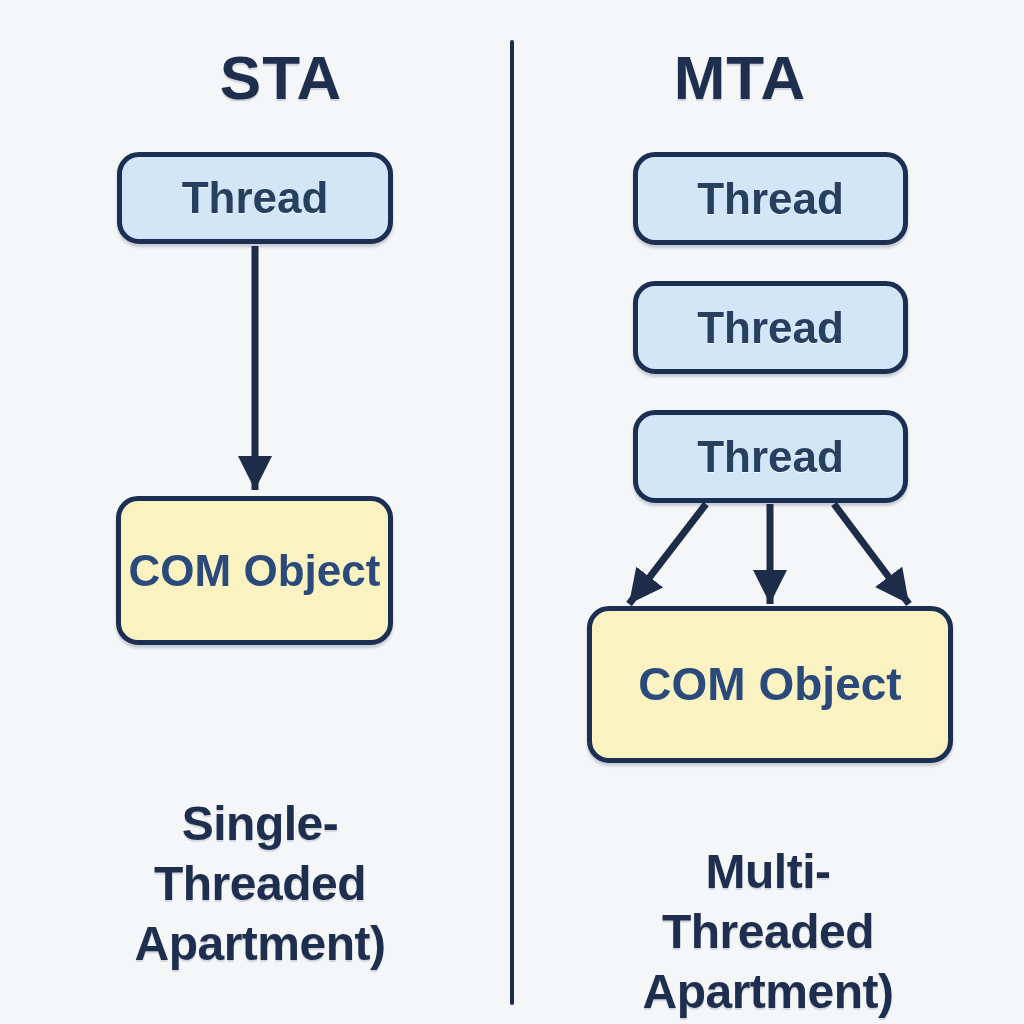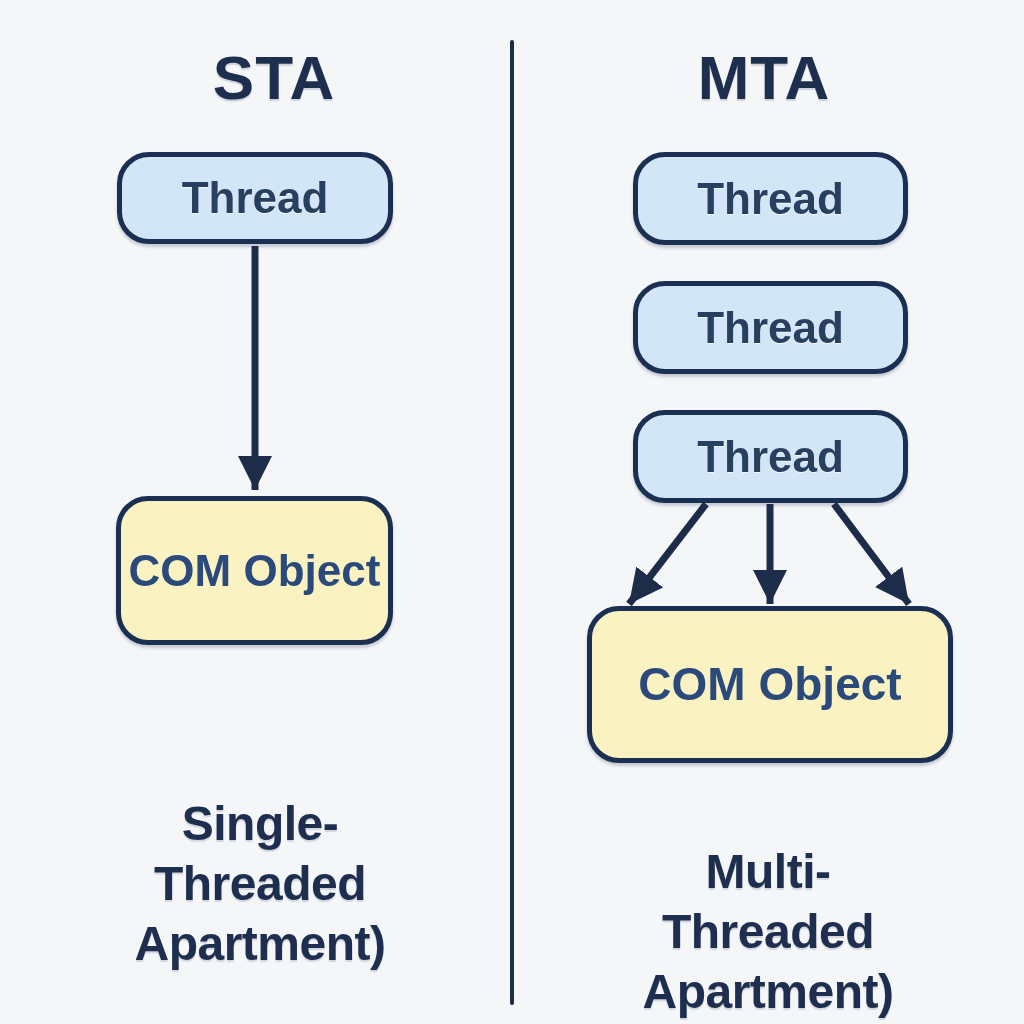--- a/index.html
+++ b/index.html
@@ -14,26 +14,26 @@
   .divider{
     position:absolute;left:510px;top:40px;width:4px;height:965px;
     background:#1d2c48;border-radius:2px;
   }
 
   .panel-title{
     position:absolute;top:42px;height:72px;line-height:72px;
     text-align:center;font-size:62px;font-weight:bold;letter-spacing:1px;
     color:#1e2e4e;text-shadow:0 2px 1px rgba(90,100,120,.25);
   }
-  .panel-title.left{left:2px;width:512px;padding-left:16px;}
-  .panel-title.right{left:508px;width:512px;}
+  .panel-title.left{left:9px;width:512px;padding-left:16px;}
+  .panel-title.right{left:484px;width:512px;}
 
   .node{
     position:absolute;box-sizing:border-box;
-    border:5px solid #1b2f52;border-radius:32px;
+    border:5px solid #1b2f52;border-radius:22px;
     display:flex;align-items:center;justify-content:center;
     box-shadow:0 3px 3px rgba(27,47,82,.22);
   }
   .thread{
     background:#d3e6f7;
     font-size:44px;font-weight:bold;color:#27405f;
     text-shadow:0 1px 0 rgba(255,255,255,.7);
   }
   .com{
     background:#fbf2c2;

